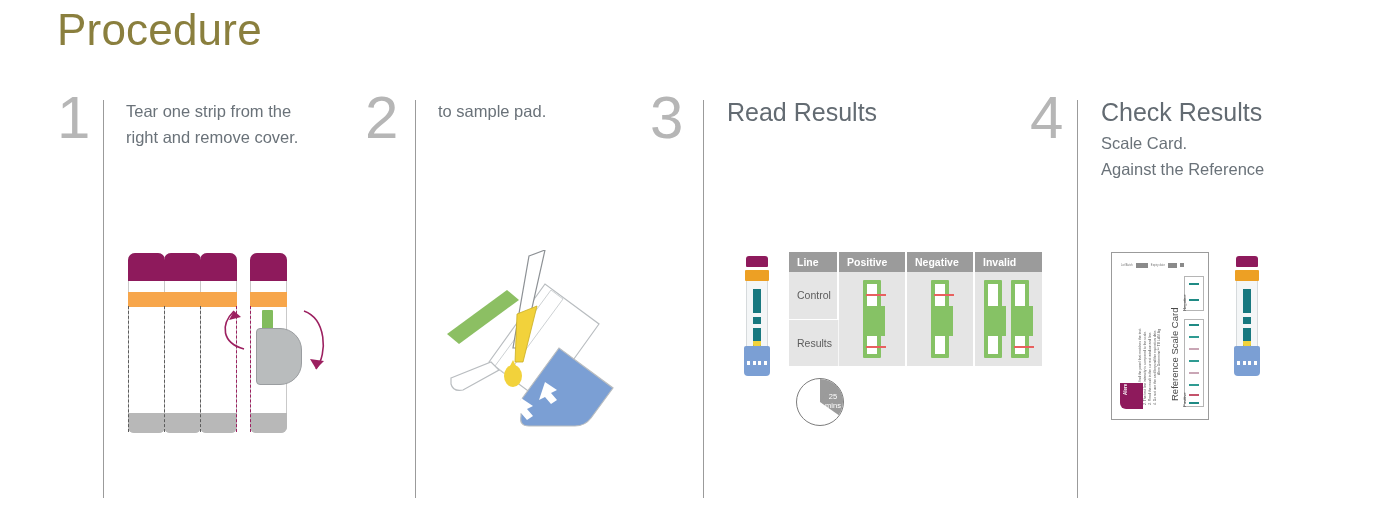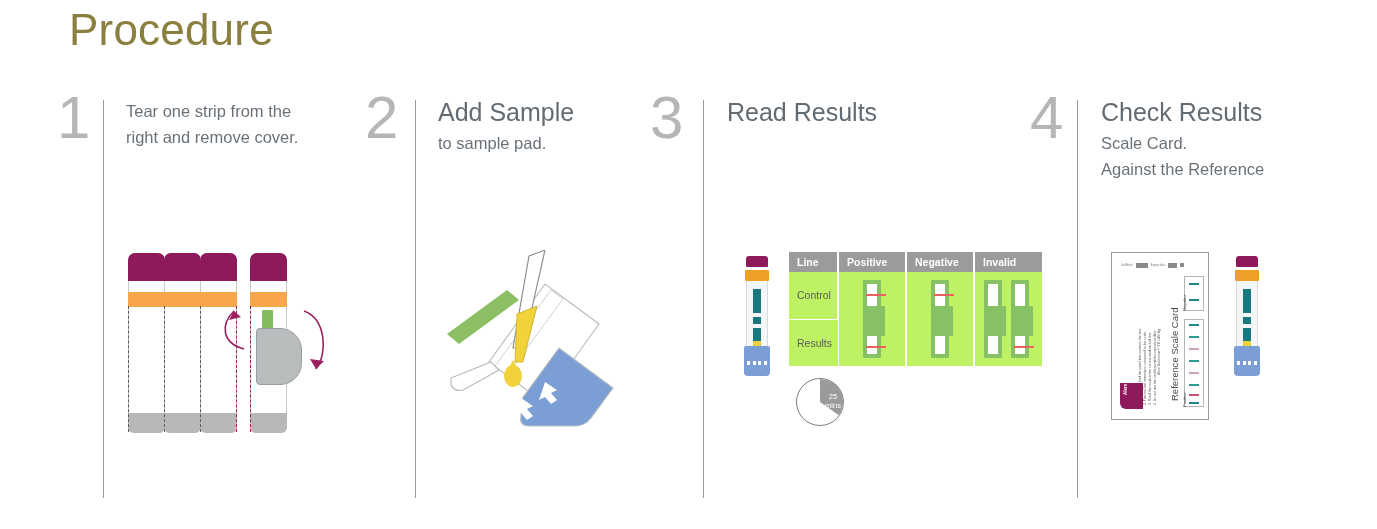--- a/index.html
+++ b/index.html
@@ -12,21 +12,21 @@
     position: relative;
     width: 1377px;
     height: 529px;
     background: #ffffff;
     overflow: hidden;
   }
 
   
   .page-title {
     position: absolute;
-    left: 69px;
+    left: 57px;
     top: 2px;
     font-size: 44px;
     font-weight: 400;
     color: #8a7f3e;
     letter-spacing: 0.2px;
     line-height: 56px;
     white-space: nowrap;
   }
 
   
@@ -138,21 +138,21 @@
     color: #ffffff;
     font-size: 10.5px;
     font-weight: 700;
     text-align: left;
     padding: 4px 0 4px 8px;
     height: 19px;
     border-right: 2px solid #ffffff;
   }
   .res-table th:last-child { border-right: none; }
   .res-table td {
-    background: #bef264;
+    background: #e5e5e5;
     color: #5d5d5d;
     font-size: 10.5px;
     height: 47px;
     vertical-align: middle;
     border-bottom: 1px solid #ffffff;
     border-right: 2px solid #ffffff;
     padding: 0;
   }
   .res-table td:last-child { border-right: none; }
   .res-table td.lbl { padding-left: 8px; width: 49px; }
@@ -368,21 +368,20 @@
           <path d="M4 6 C26 14, 28 48, 16 64" stroke="#9c2060" stroke-width="1.6" fill="none"></path>
           <path d="M16 64 L24 56 L10 54 Z" fill="#9c2060"></path>
         </svg>
       </div>
     </div>
 
     <div class="step" style="left:345px; width:345px;">
       <div class="step-num" style="left:20px;">2</div>
       <div class="step-rule" style="left:70px;"></div>
       <div class="step-text" style="left:93px; width:215px;">
-        <div class="step-title">Add Sample</div>
         <div class="step-body">
           <div>to sample pad.</div>
         </div>
       </div>
 
       <svg class="art" width="200" height="190" style="left:88px; top:154px;">
 
         <path d="M56 112 L112 34 L166 74 L110 152 Z" fill="#ffffff" stroke="#b9bdc0" stroke-width="1.2"></path>
 
         <path d="M88 150 L126 98 L180 138 L158 168 Q152 176 142 176 L96 176 Q86 176 88 166 Z" fill="#7b9fd4" stroke="#b9bdc0" stroke-width="1.2"></path>

